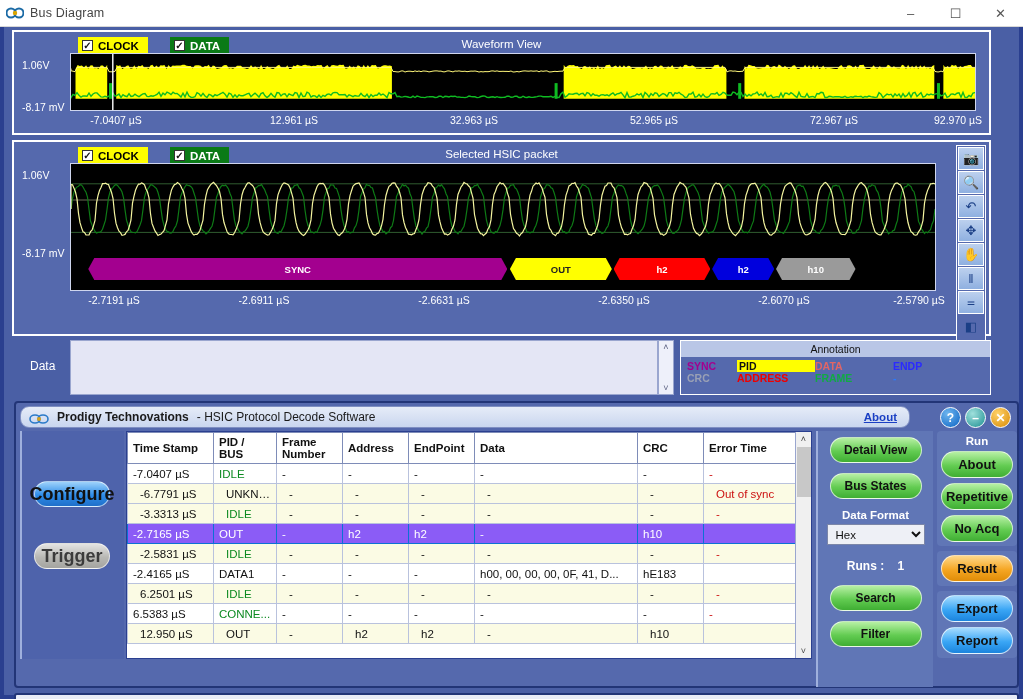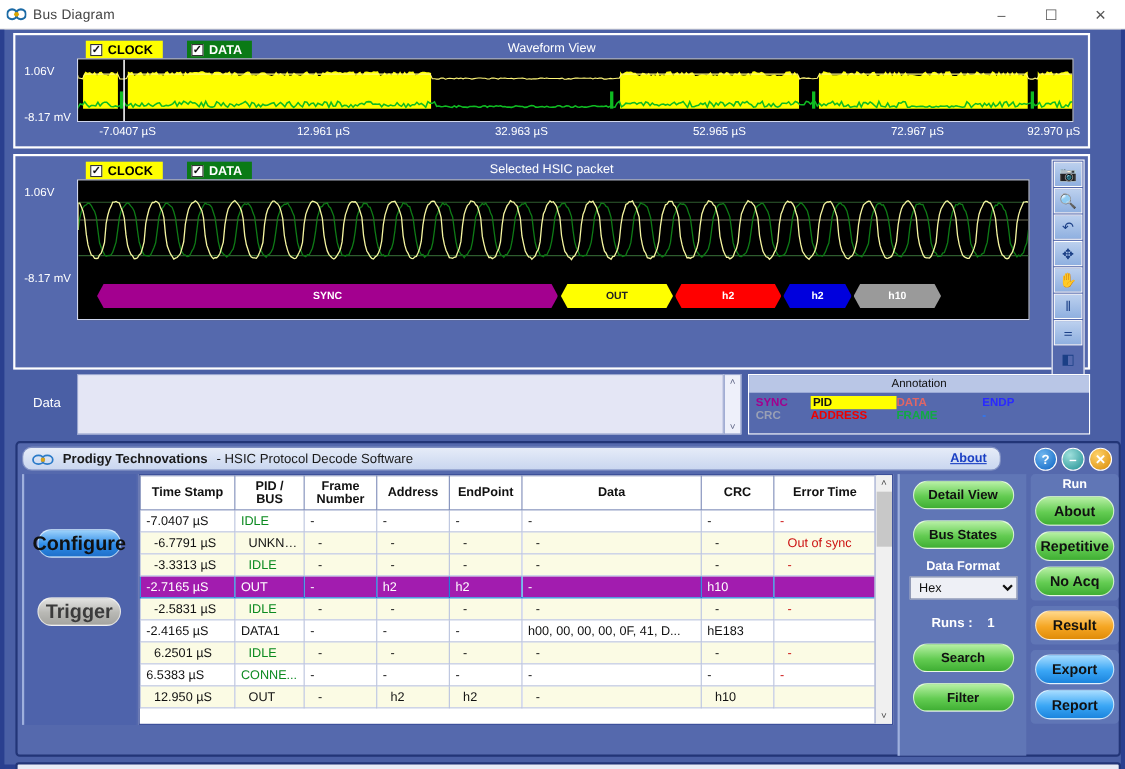--- a/index.html
+++ b/index.html
@@ -153,29 +153,29 @@
   }
 
   
   #table-wrap {
     position:absolute; left:110px; top:28px; width:686px; height:228px;
     background:#ffffff; border:1px solid #2a3f8f; overflow:hidden;
   }
   table { border-collapse:collapse; width:669px; table-layout:fixed; font-size:11.5px; }
   th {
     background:#ffffff; border:1px solid #7e8cb8; font-weight:bold; color:#111;
-    padding:3px 5px; text-align:center; vertical-align:middle; height:30px;
+    padding:3px 5px; text-align:left; vertical-align:middle; height:30px;
   }
   td {
     border:1px solid #b9c2dd; padding:2px 5px; height:20px; color:#111;
     white-space:nowrap; overflow:hidden; text-overflow:ellipsis;
   }
   tr.odd td { background:#ffffff; }
   tr.even td { background:#fbfbe4;padding-left:12px; }
-  tr.sel td { background:#a21caf; color:#ffffff; border-color:#0b72d4; }
+  tr.sel td { background:#8b5cf6; color:#ffffff; border-color:#0b72d4; }
   td.green { color:#0b8a20; }
   td.err { color:#cc1111; }
   #tbl-scroll {
     position:absolute; right:0; top:0; width:16px; height:226px;
     background:#f0f0f0; border-left:1px solid #9aa6cf;
     display:flex; flex-direction:column; align-items:center; justify-content:space-between;
   }
   #tbl-scroll .arrow { font-size:9px; color:#444; height:14px; line-height:14px; }
   #tbl-thumb { position:absolute; left:1px; top:15px; width:14px; height:50px; background:#c8c8c8; }
 
@@ -321,20 +321,28 @@
           <div class="tool-btn" style="font-size: 13px; color: rgb(27, 63, 134);">📷</div>
           <div class="tool-btn" style="font-size: 13px; color: rgb(27, 63, 134);">🔍</div>
           <div class="tool-btn" style="font-size: 13px; color: rgb(27, 63, 134);">↶</div>
           <div class="tool-btn" style="font-size: 13px; color: rgb(27, 63, 134);">✥</div>
           <div class="tool-btn" style="font-size: 13px; color: rgb(27, 63, 134);">✋</div>
           <div class="tool-btn" style="font-size: 13px; color: rgb(27, 63, 134);">‖</div>
           <div class="tool-btn" style="font-size: 13px; color: rgb(27, 63, 134);">＝</div>
           <div class="tool-btn flat" style="font-size: 13px; color: rgb(27, 63, 134);">◧</div>
         </div>
 
+      <div class="taxis" style="left:0; top:152px; width:979px; height:14px;">
+        <span style="left:100px;">-2.7191 µS</span>
+        <span style="left:250px;">-2.6911 µS</span>
+        <span style="left:430px;">-2.6631 µS</span>
+        <span style="left:610px;">-2.6350 µS</span>
+        <span style="left:770px;">-2.6070 µS</span>
+        <span style="left:905px;">-2.5790 µS</span>
+      </div>
     </div>
 
     <div id="data-row">
       <div id="data-label">Data</div>
       <div id="data-box"></div>
       <div id="data-scroll">
         <span>˄</span>
         <span>˅</span>
       </div>
       <div id="annot">

